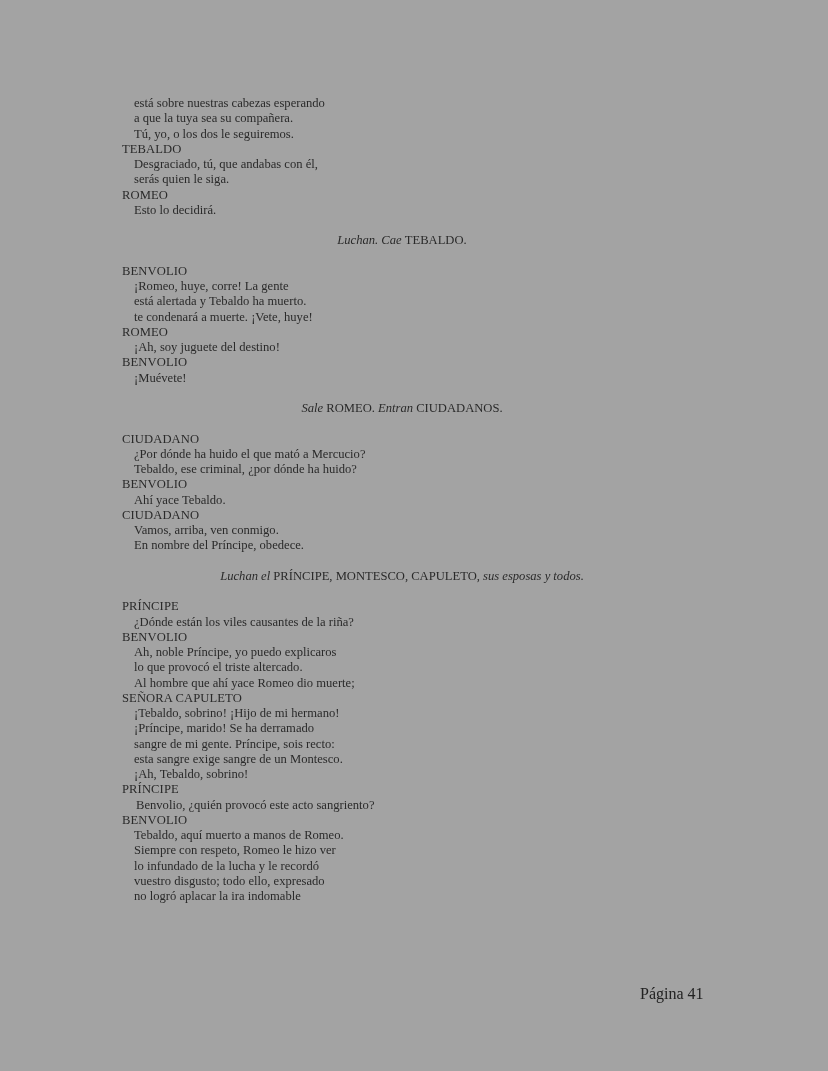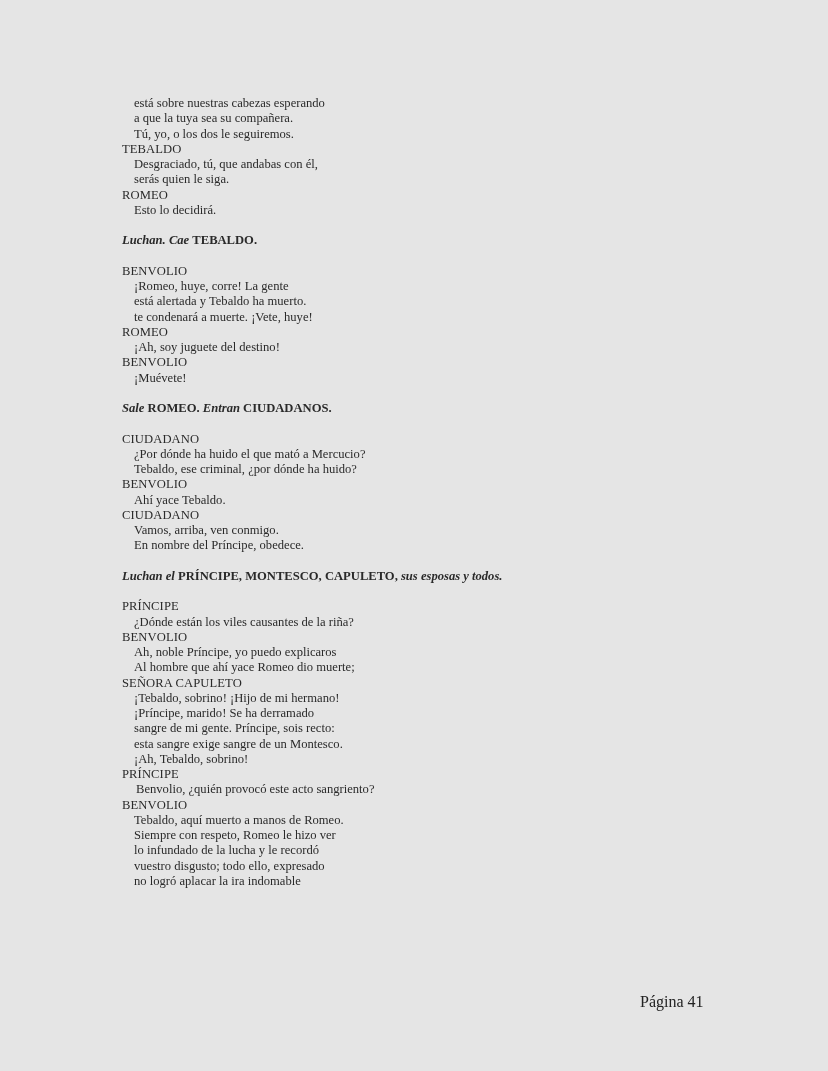--- a/index.html
+++ b/index.html
@@ -1,33 +1,33 @@
 <!DOCTYPE html>
 <html><head>
 <meta charset="utf-8">
 <style>
   html, body { margin:0; padding:0; background:#ffffff; }
   body { width:828px; height:1071px; position:relative; overflow:hidden; }
-  .page { position:absolute; left:0; top:0; width:828px; height:1071px; background:#e5e5e5; }
+  .page { position:absolute; left:0; top:0; width:828px; height:1071px; background:#a3a3a3; }
   .content {
     position:absolute; left:122px; top:96px; width:560px;
     font-family:"Liberation Serif","DejaVu Serif",serif;
     font-size:12.6px; line-height:15.25px; color:#2a2a2a;
   }
   .line { display:block; white-space:nowrap; height:15.25px; }
   .speaker { padding-left:0; letter-spacing:0.1px; }
   .speech { padding-left:12px; }
   .speech.extra { padding-left:14px; }
   .blank { height:15.25px; }
-  .direction { text-align:left; width:560px; padding-left:0;font-weight:bold; }
+  .direction { text-align:center; width:560px; padding-left:0; }
   .direction i { font-style:italic; }
   .pagenum {
     position:absolute; left:640px; top:985px;
     font-family:"Liberation Serif","DejaVu Serif",serif;
-    font-size:16px; color:#222;margin-top:8px;
+    font-size:16px; color:#222;
   }
 </style>
 </head>
 <body>
 
 <div class="page">
   <div class="content" id="content">
       <span class="line speech">está sobre nuestras cabezas esperando</span>
       <span class="line speech">a que la tuya sea su compañera.</span>
       <span class="line speech">Tú, yo, o los dos le seguiremos.</span>
@@ -58,20 +58,21 @@
       <span class="line speaker">CIUDADANO</span>
       <span class="line speech">Vamos, arriba, ven conmigo.</span>
       <span class="line speech">En nombre del Príncipe, obedece.</span>
       <span class="line blank"></span>
       <span class="line direction"><i>Luchan el </i><span>PRÍNCIPE, MONTESCO, CAPULETO, </span><i>sus esposas y todos.</i></span>
       <span class="line blank"></span>
       <span class="line speaker">PRÍNCIPE</span>
       <span class="line speech">¿Dónde están los viles causantes de la riña?</span>
       <span class="line speaker">BENVOLIO</span>
       <span class="line speech">Ah, noble Príncipe, yo puedo explicaros</span>
+      <span class="line speech">lo que provocó el triste altercado.</span>
       <span class="line speech">Al hombre que ahí yace Romeo dio muerte;</span>
       <span class="line speaker">SEÑORA CAPULETO</span>
       <span class="line speech">¡Tebaldo, sobrino! ¡Hijo de mi hermano!</span>
       <span class="line speech">¡Príncipe, marido! Se ha derramado</span>
       <span class="line speech">sangre de mi gente. Príncipe, sois recto:</span>
       <span class="line speech">esta sangre exige sangre de un Montesco.</span>
       <span class="line speech">¡Ah, Tebaldo, sobrino!</span>
       <span class="line speaker">PRÍNCIPE</span>
       <span class="line speech extra">Benvolio, ¿quién provocó este acto sangriento?</span>
       <span class="line speaker">BENVOLIO</span>

